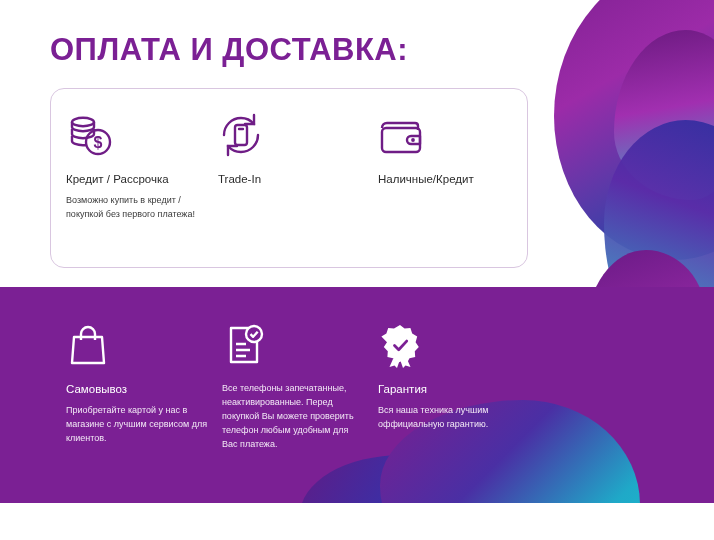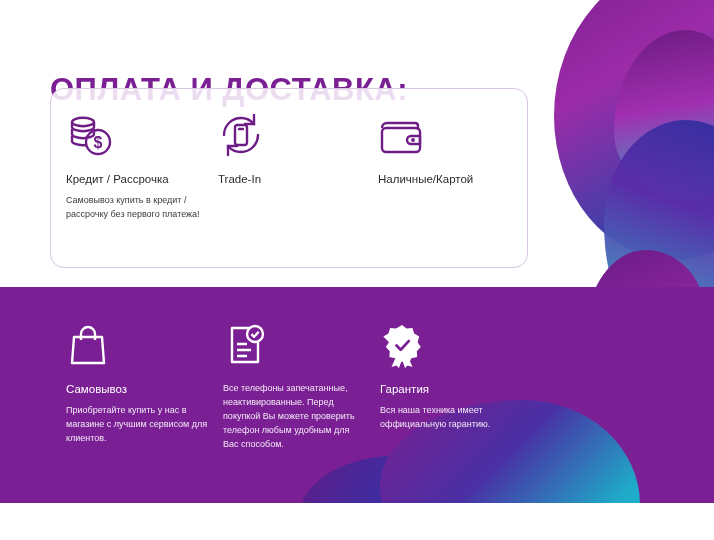--- a/index.html
+++ b/index.html
@@ -57,32 +57,30 @@
     background: linear-gradient(120deg, #5f1c86 0%, #3b2fa6 50%, #1aa6c8 100%);
     border-radius: 60% 40% 45% 55% / 50% 55% 45% 50%;
   }
 
   
   .band {
     position: absolute;
     left: 0; top: 287px;
     width: 714px; height: 216px;
     background: #7b2094;
-    justify-content: space-between;
   }
 
   
   .heading {
     position: absolute;
     left: 50px; top: 32px;
     font-size: 31px;
     font-weight: bold;
     color: #7b2094;
     letter-spacing: .5px;
-    margin-top: 40px;
   }
 
   
   .card {
     position: absolute;
     left: 50px; top: 88px;
     width: 478px; height: 180px;
     border: 1px solid #d9c6e0;
     border-radius: 14px;
     background: rgba(255,255,255,.85);
@@ -165,21 +163,21 @@
             <ellipse cx="17" cy="10" rx="11" ry="4.2"></ellipse>
             <path d="M6 10v5c0 2.3 4.9 4.2 11 4.2s11-1.9 11-4.2v-5"></path>
             <path d="M6 17v5c0 2.3 4.9 4.2 11 4.2s11-1.9 11-4.2v-5"></path>
             <path d="M6 24v5c0 2.3 4.9 4.2 11 4.2 1.2 0 2.4-.1 3.4-.2"></path>
             <circle cx="32" cy="30" r="12"></circle>
           </g>
           <text x="32" y="36" font-family="Liberation Sans, sans-serif" font-size="16" font-weight="bold" fill="#6f1d86" text-anchor="middle">$</text>
         </svg>
       </div>
       <div class="col-title">Кредит / Рассрочка</div>
-      <div class="col-text">Самовывоз купить в кредит / рассрочку без первого платежа!</div>
+      <div class="col-text">Возможно купить в кредит / покупкой без первого платежа!</div>
     </div>
 
     <div class="col">
       <div class="icon-wrap">
         <svg width="46" height="46" viewBox="0 0 46 46">
           <g fill="none" stroke="#6f1d86" stroke-width="2.4" stroke-linecap="round">
             <path d="M6 23a17 17 0 0 1 17-17 17 17 0 0 1 13 6"></path>
             <path d="M40 23a17 17 0 0 1-17 17A17 17 0 0 1 10 34"></path>
             <path d="M36 3v9h-9"></path>
             <path d="M10 43v-9h9"></path>
@@ -195,64 +193,64 @@
       <div class="icon-wrap">
         <svg width="50" height="42" viewBox="0 0 50 42">
           <g fill="none" stroke="#6f1d86" stroke-width="2.4" stroke-linejoin="round">
             <path d="M4 12c0-3 2-5 5-5h28c2 0 3 1 3 3v4"></path>
             <rect x="4" y="12" width="38" height="24" rx="4"></rect>
             <path d="M42 20h-9a4 4 0 0 0 0 8h9z"></path>
           </g>
           <circle cx="35" cy="24" r="1.9" fill="#6f1d86"></circle>
         </svg>
       </div>
-      <div class="col-title">Наличные/Картой</div>
+      <div class="col-title">Наличные/Кредит</div>
     </div>
   </div>
 
   <div class="cols bot-cols band" style="background:transparent;height:auto;top:320px;left:66px;position:absolute;">
 
     <div class="col">
       <div class="icon-wrap">
         <svg width="44" height="46" viewBox="0 0 44 46">
           <g fill="none" stroke="#ffffff" stroke-width="2.4" stroke-linejoin="round">
             <path d="M8 15h28l2 26H6z"></path>
             <path d="M15 18V12a7 7 0 0 1 14 0v6"></path>
           </g>
         </svg>
       </div>
       <div class="col-title">Самовывоз</div>
-      <div class="col-text">Приобретайте купить у нас в магазине с лучшим сервисом для клиентов.</div>
+      <div class="col-text">Приобретайте картой у нас в магазине с лучшим сервисом для клиентов.</div>
     </div>
 
     <div class="col">
       <div class="icon-wrap">
         <svg width="46" height="46" viewBox="0 0 46 46">
           <g fill="none" stroke="#ffffff" stroke-width="2.4" stroke-linejoin="round">
             <path d="M9 6h18l8 8v26H9z"></path>
             <path d="M14 22h10M14 28h14M14 34h10"></path>
             <circle cx="32" cy="12" r="8" fill="#7b2094"></circle>
             <path d="M28.5 12.2l2.6 2.6 4.6-5"></path>
           </g>
         </svg>
       </div>
-      <div class="col-text">Все телефоны запечатанные, неактивированные. Перед покупкой Вы можете проверить телефон любым удобным для Вас способом.</div>
+      <div class="col-text">Все телефоны запечатанные, неактивированные. Перед покупкой Вы можете проверить телефон любым удобным для Вас платежа.</div>
     </div>
 
     <div class="col">
       <div class="icon-wrap">
         <svg width="44" height="46" viewBox="0 0 44 46">
           <path d="M22 3l4.6 3.6 5.8-.6 1.8 5.6 5 3-1.6 5.6 3.2 4.9-4 4.2.4 5.8-5.7 1.2-2.8 5.1-5.4-2.2-5.4 2.2-2.8-5.1-5.7-1.2.4-5.8-4-4.2 3.2-4.9L3.4 14.6l5-3 1.8-5.6 5.8.6z" fill="#ffffff"></path>
           <path d="M16.5 23.5l4.2 4.2 8-8.6" fill="none" stroke="#7b2094" stroke-width="2.8" stroke-linecap="round" stroke-linejoin="round"></path>
           <path d="M15 37l-3.5 8 5-1.5 2.5 2.5 3-8.5z" fill="#ffffff"></path>
           <path d="M29 37l3.5 8-5-1.5-2.5 2.5-3-8.5z" fill="#ffffff"></path>
         </svg>
       </div>
       <div class="col-title">Гарантия</div>
-      <div class="col-text">Вся наша техника имеет оффициальную гарантию.</div>
+      <div class="col-text">Вся наша техника лучшим оффициальную гарантию.</div>
     </div>
   </div>
 
   <div class="avito">
     <svg class="avito-mark" width="20" height="20" viewBox="0 0 20 20">
       <circle cx="6" cy="6.5" r="3.6" fill="#ffffff" opacity=".95"></circle>
       <circle cx="14.5" cy="5.5" r="2.6" fill="#ffffff" opacity=".8"></circle>
       <circle cx="5" cy="15" r="2.6" fill="#ffffff" opacity=".8"></circle>
       <circle cx="14" cy="14" r="4.2" fill="#ffffff" opacity=".95"></circle>
     </svg>

